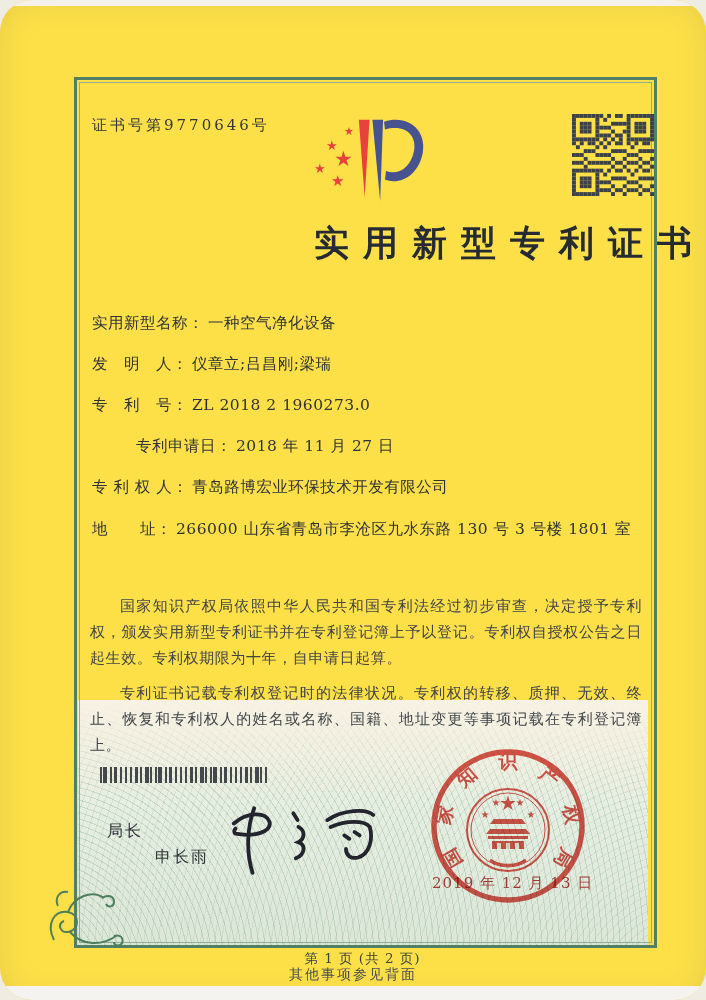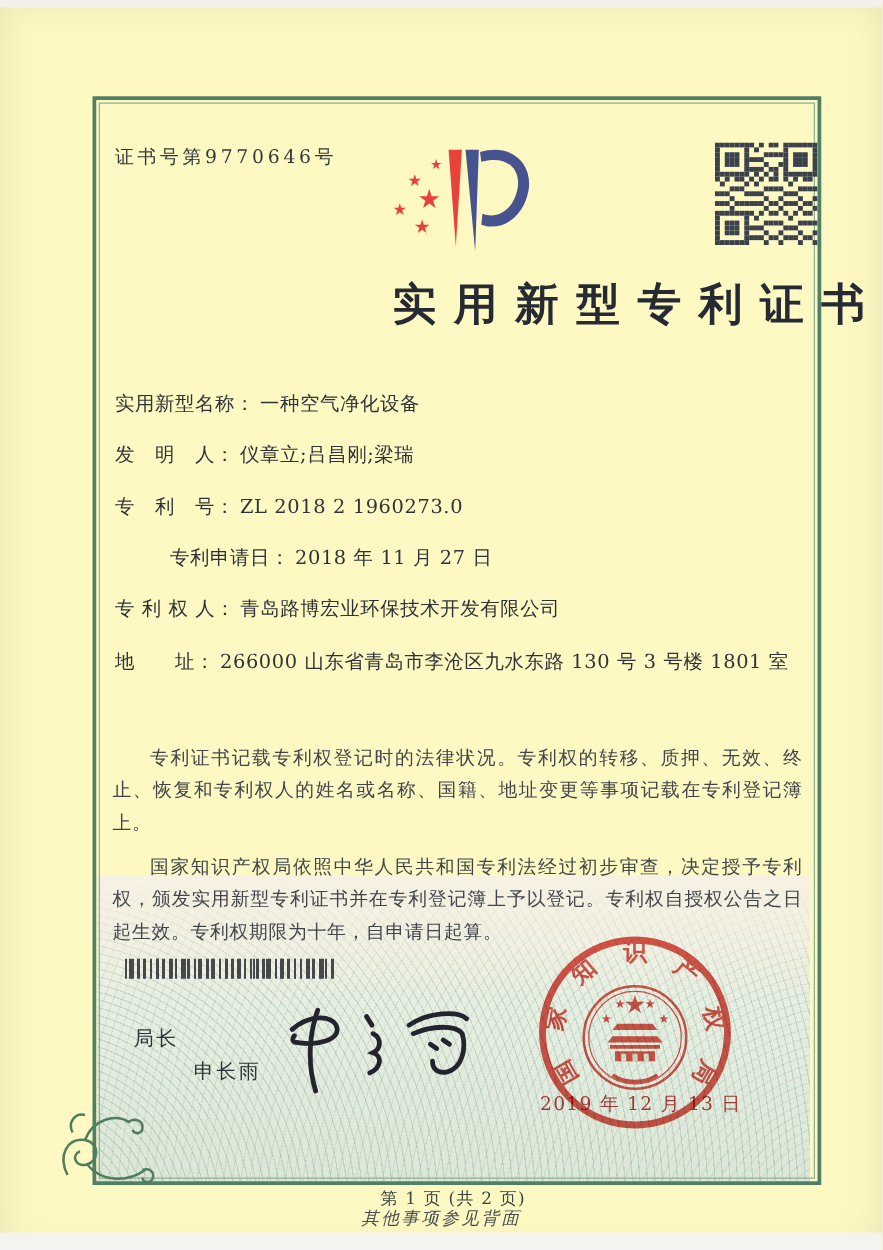--- a/index.html
+++ b/index.html
@@ -1,18 +1,18 @@
 <!DOCTYPE html>
 <html><head>
 <meta charset="utf-8">
 <style>
   html,body{margin:0;padding:0;}
   body{background:#efece2;font-family:"DejaVu Serif","Liberation Serif",serif;}
-  .page{position:relative;width:706px;height:1000px;background:#fef9c3;overflow:hidden;
-        box-shadow:inset 0 0 30px rgba(125,115,90,.18);}
+  .page{position:relative;width:706px;height:1000px;background:#fde047;overflow:hidden;
+        box-shadow:inset 0 0 30px rgba(125,115,90,.18);border-radius:32px;}
   .edge-bottom{position:absolute;left:0;top:986px;width:706px;height:14px;background:#f4f3ef;}
   .edge-top{position:absolute;left:0;top:0;width:706px;height:6px;background:#f3f1ea;}
 
   
   .frame{position:absolute;left:74px;top:77px;width:577px;height:865px;
          border:3px solid #4f7f64;z-index:3;pointer-events:none;}
   .frame-inner{position:absolute;inset:2px;border:1px solid #8fae97;}
 
   
   .pattern{position:absolute;left:78px;top:700px;width:570px;height:245px;z-index:1;
@@ -53,21 +53,21 @@
   .signature{position:absolute;left:210px;top:798px;z-index:5;}
 
   .seal{position:absolute;left:428px;top:746px;width:160px;height:160px;z-index:6;
         mix-blend-mode:multiply;opacity:.9;}
   .seal-date{position:absolute;left:432px;top:874px;width:160px;font-size:15px;color:#9c3a33;
              letter-spacing:1px;z-index:5;white-space:nowrap;}
 
   .page-footer{position:absolute;left:74px;top:950px;width:577px;text-align:center;
                font-size:13.5px;color:#3c4540;letter-spacing:1px;z-index:4;}
   .back-note{position:absolute;left:0;top:966px;width:706px;text-align:center;font-size:14px;
-             color:#4a4e52;font-style:italic;letter-spacing:2px;z-index:4;}
+             color:#4a4e52;letter-spacing:2px;z-index:4;}
   .flourish{position:absolute;left:44px;top:876px;z-index:4;}
 </style>
 </head>
 <body>
 
 <div class="page">
 
   <div class="pattern"></div>
   <div class="frame">
     <div class="frame-inner"></div>
@@ -330,22 +330,22 @@
     <span class="field-label">专利申请日：</span><span>2018 年 11 月 27 日</span>
   </div>
   <div class="field-row" style="top:477px;">
     <span class="field-label">专 利 权 人：</span><span>青岛路博宏业环保技术开发有限公司</span>
   </div>
   <div class="field-row" style="top:519px;text-align:right;">
     <span class="field-label">地　　址：</span><span>266000 山东省青岛市李沧区九水东路 130 号 3 号楼 1801 室</span>
   </div>
 
   <div class="paras">
+    <p>国家知识产权局依照中华人民共和国专利法经过初步审查，决定授予专利权，颁发实用新型专利证书并在专利登记簿上予以登记。专利权自授权公告之日起生效。专利权期限为十年，自申请日起算。</p>
     <p>专利证书记载专利权登记时的法律状况。专利权的转移、质押、无效、终止、恢复和专利权人的姓名或名称、国籍、地址变更等事项记载在专利登记簿上。</p>
-    <p>国家知识产权局依照中华人民共和国专利法经过初步审查，决定授予专利权，颁发实用新型专利证书并在专利登记簿上予以登记。专利权自授权公告之日起生效。专利权期限为十年，自申请日起算。</p>
   </div>
 
   <div class="barcode"></div>
 
   <div class="commissioner">
     <div>局长</div>
     <div>申长雨</div>
   </div>
 
   <svg class="signature" width="170" height="85" viewBox="0 0 200 100" fill="none" stroke="#23242e" stroke-width="4.5" stroke-linecap="round">

